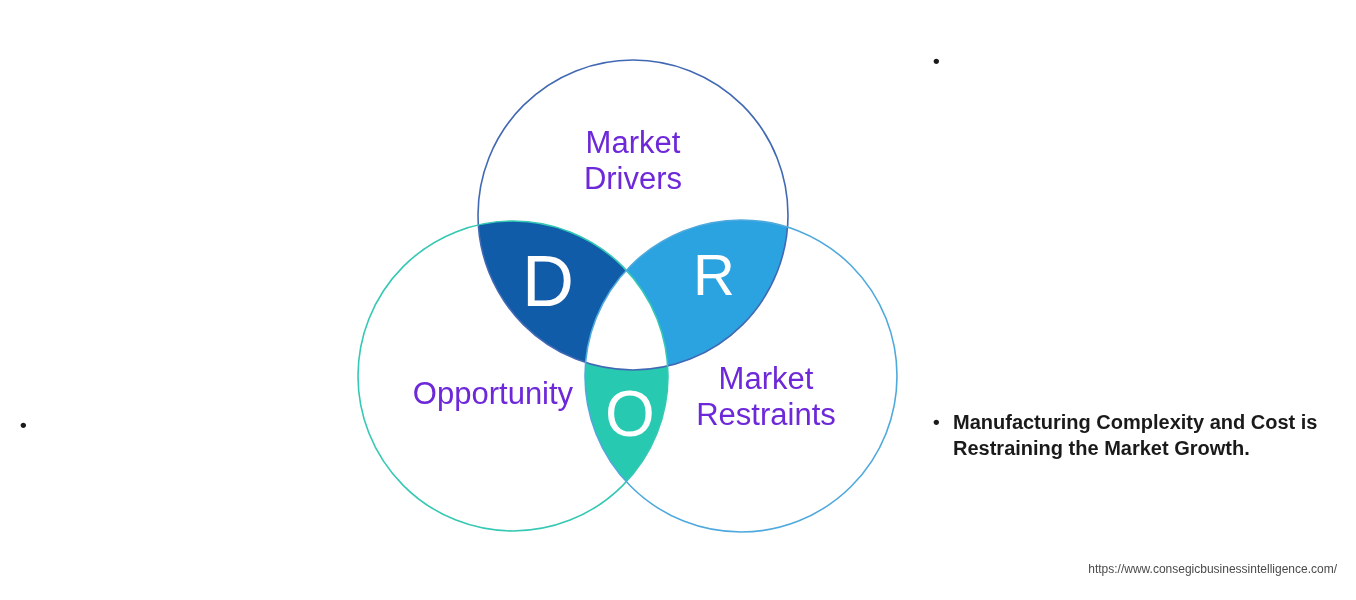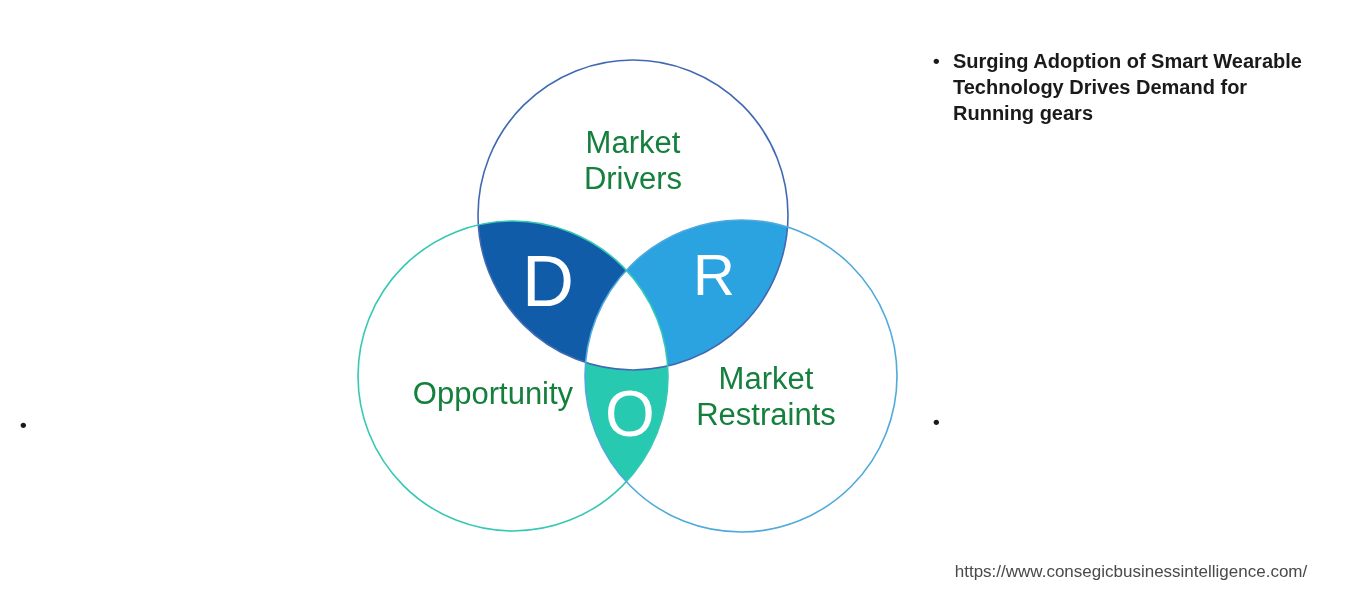--- a/index.html
+++ b/index.html
@@ -20,21 +20,21 @@
     font-weight: 400;
   }
   .letter-d { font-size: 72px; }
   .letter-r { font-size: 58px; }
   .letter-o { font-size: 64px; }
 
   .circle-label {
     position: absolute;
     transform: translateX(-50%);
     text-align: center;
-    color: #15803d;
+    color: #6d28d9;
     font-size: 31px;
     line-height: 36px;
     white-space: pre-line;
     font-weight: 400;
   }
   .label-drivers    { left: 633px; top: 125px; }
   .label-opportunity{ left: 473px; top: 376px; margin-left: 20px; }
   .label-restraints { left: 766px; top: 361px; }
 
   .bullet {
@@ -60,22 +60,22 @@
   }
   .bullet-top-right   { left: 925px; top: 48px;  width: 420px; }
   .bullet-left        { left: 12px;  top: 412px; width: 330px; }
   .bullet-left .bullet-text { line-height: 25px; }
   .bullet-left .bullet-marker { line-height: 25px; }
   .bullet-bottom-right{ left: 925px; top: 409px; width: 430px; }
 
   .footer-url {
     position: absolute;
     left: 925px; top: 562px; width: 412px;
-    text-align: center;
-    font-size: 17px;
+    text-align: right;
+    font-size: 12px;
     color: #4a4a4a;
     font-weight: 400;
   }
 </style>
 </head>
 <body>
 
 <div class="stage">
 
   <svg class="venn-svg" width="1356" height="600" viewBox="0 0 1356 600">
@@ -116,28 +116,27 @@
   </svg>
 
   <div class="circle-label label-drivers">Market
 Drivers</div>
   <div class="circle-label label-opportunity">Opportunity</div>
   <div class="circle-label label-restraints">Market
 Restraints</div>
 
   <div class="bullet bullet-top-right">
     <span class="bullet-marker">•</span>
-    <div class="bullet-text">Surging Adoption of Smart Wearable
-Technology Drives Demand for
-Running gears</div>
   </div>
 
   <div class="bullet bullet-left">
     <span class="bullet-marker">•</span>
   </div>
 
   <div class="bullet bullet-bottom-right">
     <span class="bullet-marker">•</span>
+    <div class="bullet-text">Manufacturing Complexity and Cost is
+Restraining the Market Growth.</div>
   </div>
 
   <div class="footer-url">https://www.consegicbusinessintelligence.com/</div>
 
 </div>
 
 </body></html>

